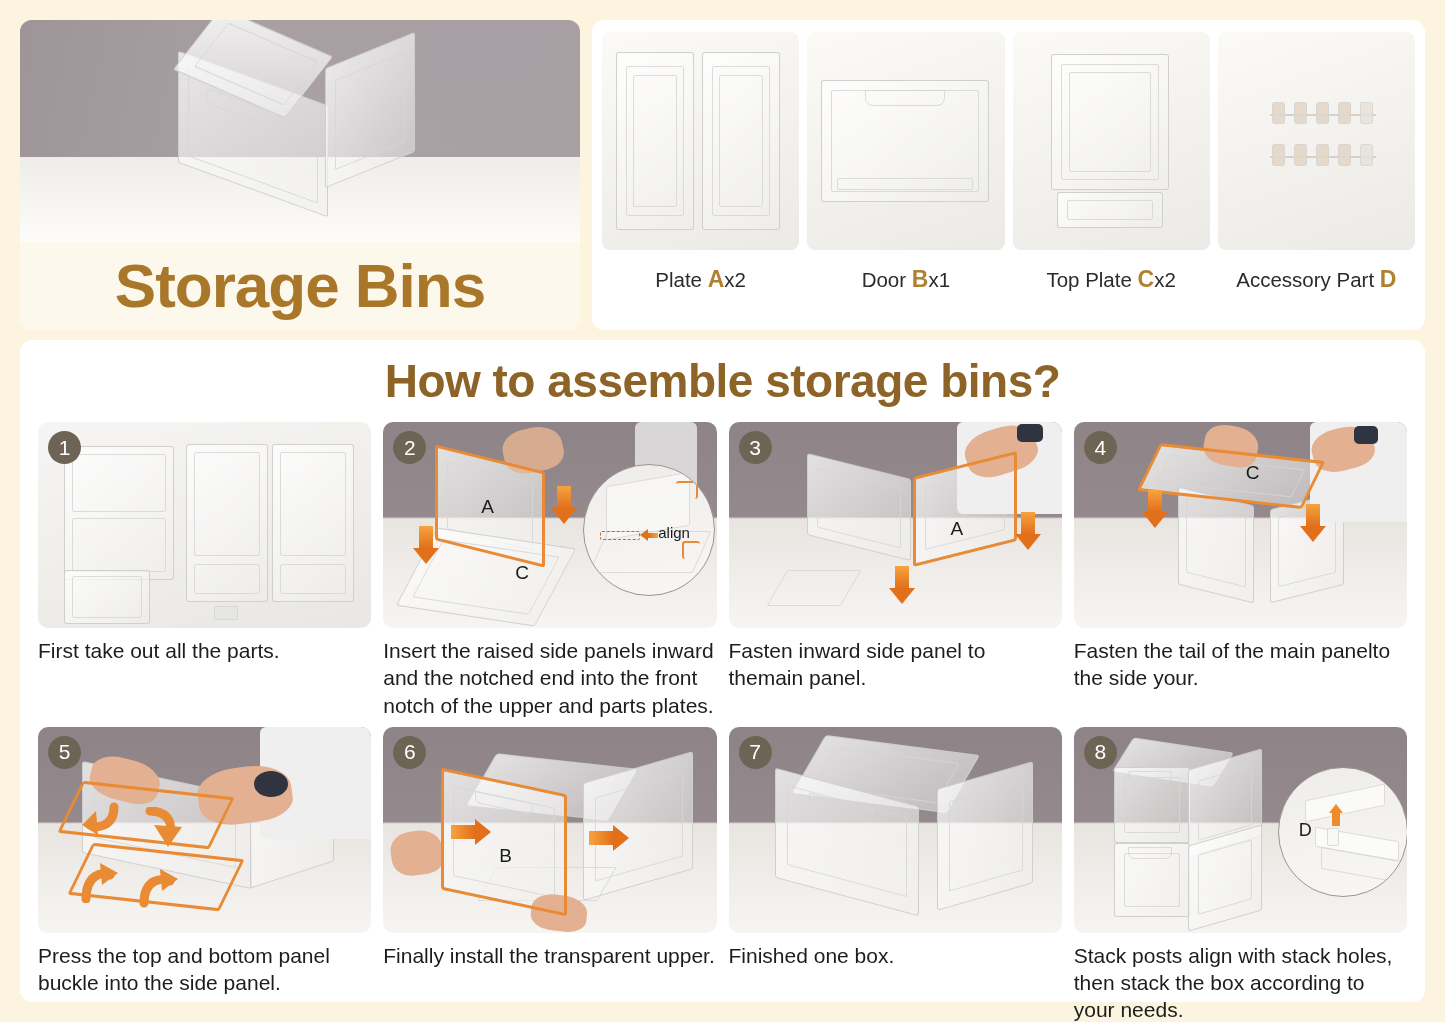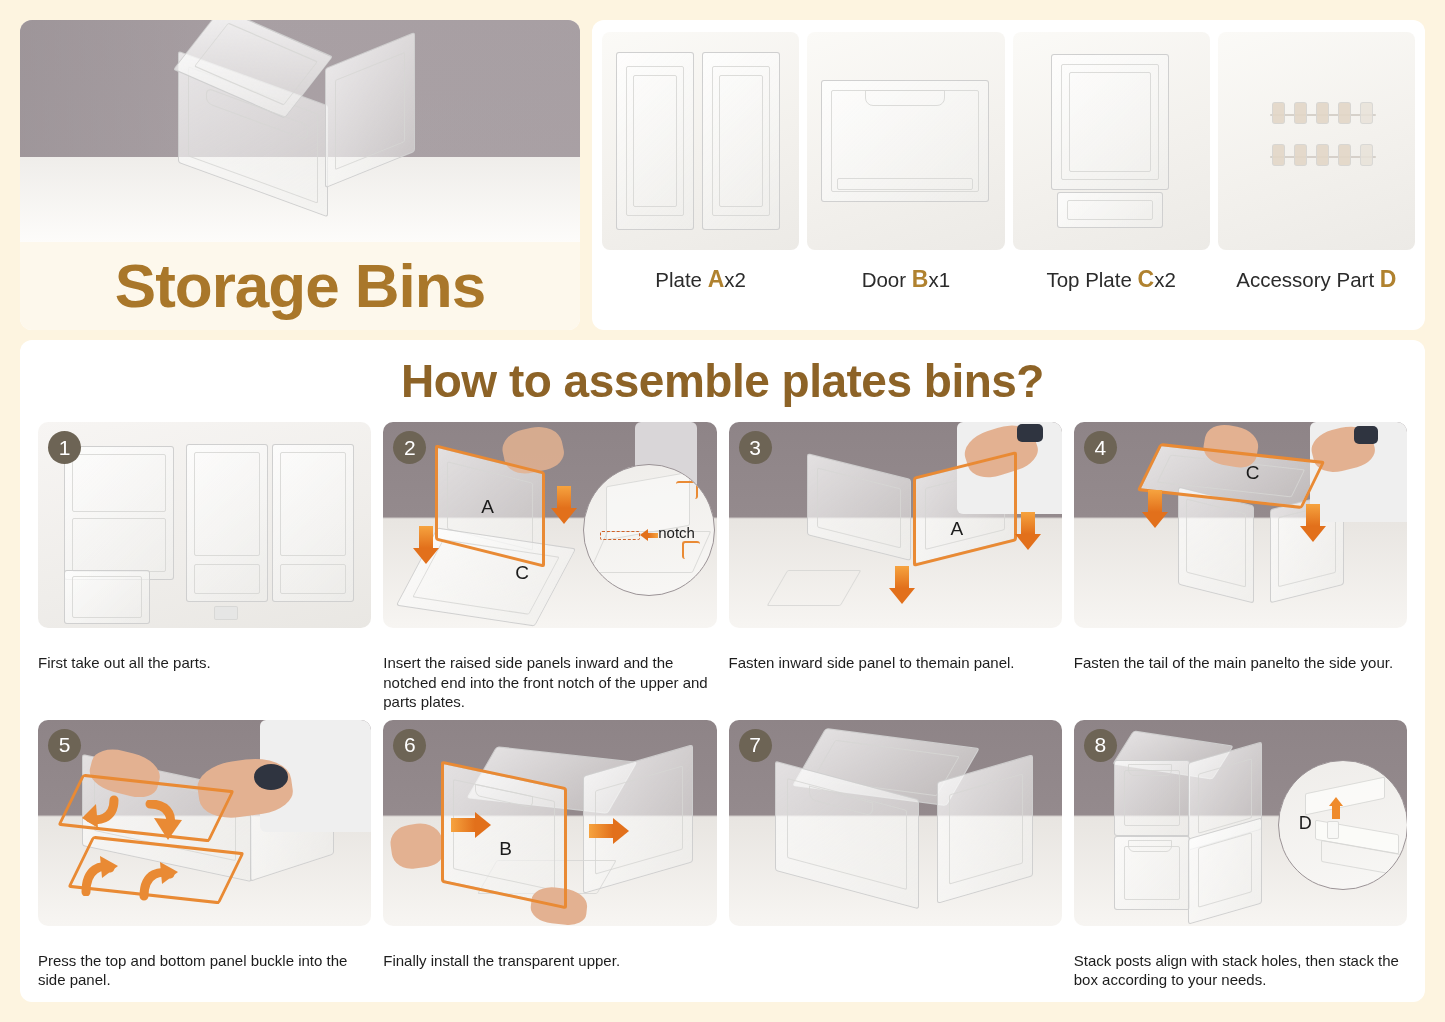--- a/index.html
+++ b/index.html
@@ -87,21 +87,21 @@
     background: linear-gradient(165deg, #f7f5f3, #efedea 60%, #e9e7e3);
   }
   .badge {
     position: absolute; left: 10px; top: 9px; width: 33px; height: 33px;
     border-radius: 50%; background: #6d6455;
     color: #fff; font-size: 21px; font-weight: 400;
     display: flex; align-items: center; justify-content: center;
     z-index: 9;
   }
   .step-caption {
-    margin-top: 25px; font-size: 15px; line-height: 1.30;
+    margin-top: 9px; font-size: 21px; line-height: 1.30;
     color: #1d1d1d;
   }
 
   
   .hl { position: absolute; border: 3px solid #e98a34; border-radius: 3px; z-index: 6; }
   .plabel { position: absolute; color: #1b1b1b; font-size: 19px; z-index: 7; }
   .arrow-d { position: absolute; width: 26px; z-index: 7; }
   .arrow-d i { display: block; width: 14px; height: 22px; margin: 0 auto;
        background: linear-gradient(180deg,#f6a33f,#e2701b); }
   .arrow-d b { display: block; width: 0; height: 0; margin: 0 auto;
@@ -214,21 +214,21 @@
         </div>
         <div class="part-caption">
           <span>Accessory Part </span><span class="ltr">D</span><span></span>
         </div>
       </div>
 
     </div>
   </div>
 
   <div class="main-panel">
-    <h2>How to assemble plates bins?</h2>
+    <h2>How to assemble storage bins?</h2>
 
     <div class="steps-grid">
 
       <div class="step">
         <div class="step-img plain">
           <div class="badge">1</div>
           <div class="pl" style="left:26px;top:24px;width:110px;height:134px;"></div>
           <div class="pl2" style="left:34px;top:32px;width:94px;height:58px;"></div>
           <div class="pl2" style="left:34px;top:96px;width:94px;height:54px;"></div>
           <div class="pl" style="left:148px;top:22px;width:82px;height:158px;"></div>
@@ -271,21 +271,21 @@
           <div class="magnifier" style="left:200px;top:42px;width:132px;height:132px;">
             <div class="pl2" style="left:22px;top:14px;width:84px;height:54px;transform:skewY(-10deg);background:rgba(250,250,248,.7);"></div>
             <div class="pl2" style="left:14px;top:66px;width:104px;height:42px;transform:skewX(-24deg);"></div>
             <div style="position:absolute;left:16px;top:66px;width:40px;height:9px;border:1px dashed #d0622a;border-radius:2px;"></div>
             <div class="hl" style="left:92px;top:16px;width:22px;height:18px;border-width:2.5px;border-left:none;border-bottom:none;"></div>
             <div class="hl" style="left:98px;top:76px;width:18px;height:18px;border-width:2.5px;border-right:none;border-bottom:none;"></div>
             <div class="arrow-r" style="left:56px;top:62px;transform:scaleX(-1);height:16px;">
                 <i style="height:5px;width:10px;"></i>
                 <b style="border-top-width:6px;border-bottom-width:6px;border-left-width:8px;"></b>
               </div>
-            <div style="position:absolute;left:74px;top:59px;font-size:15px;color:#1b1b1b;">notch</div>
+            <div style="position:absolute;left:74px;top:59px;font-size:15px;color:#1b1b1b;">align</div>
           </div>
         </div>
         <div class="step-caption">Insert the raised side panels inward and the notched end into the front notch of the upper and parts plates.</div>
       </div>
 
       <div class="step">
         <div class="step-img">
           <div class="badge">3</div>
           <div class="shirt" style="left:228px;top:0;width:110px;height:92px;"></div>
           <div class="hand" style="left:236px;top:6px;width:72px;height:46px;transform:rotate(-18deg);"></div>
@@ -415,20 +415,21 @@
         <div class="step-img">
           <div class="badge">7</div>
           <div class="pl" style="left:74px;top:18px;width:166px;height:58px;transform:skewX(-30deg) skewY(7deg);"></div>
           <div class="pl2" style="left:90px;top:28px;width:134px;height:40px;transform:skewX(-30deg) skewY(7deg);"></div>
           <div class="pl" style="left:46px;top:60px;width:144px;height:110px;transform:skewY(15deg);"></div>
           <div class="pl2" style="left:58px;top:74px;width:120px;height:80px;transform:skewY(15deg);"></div>
           <div class="pl2" style="left:80px;top:74px;width:64px;height:14px;transform:skewY(15deg);border-radius:0 0 7px 7px;"></div>
           <div class="pl" style="left:208px;top:48px;width:96px;height:122px;transform:skewY(-16deg);"></div>
           <div class="pl2" style="left:220px;top:64px;width:74px;height:90px;transform:skewY(-16deg);"></div>
         </div>
+        <div class="step-caption">Finished one box.</div>
       </div>
 
       <div class="step">
         <div class="step-img">
           <div class="badge">8</div>
 
           <div class="pl" style="left:44px;top:18px;width:110px;height:34px;transform:skewX(-32deg) skewY(8deg);"></div>
           <div class="pl" style="left:40px;top:40px;width:76px;height:76px;"></div>
           <div class="pl2" style="left:50px;top:50px;width:56px;height:56px;"></div>
           <div class="pl" style="left:114px;top:32px;width:74px;height:88px;transform:skewY(-16deg);"></div>

